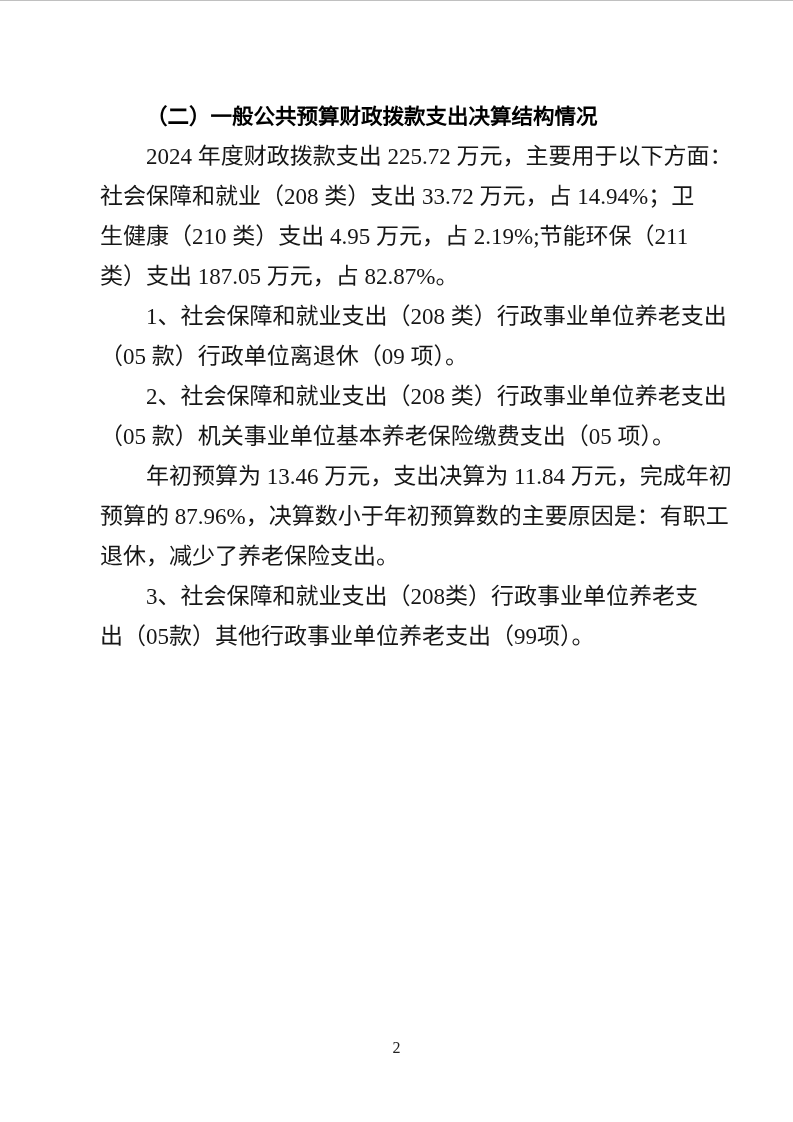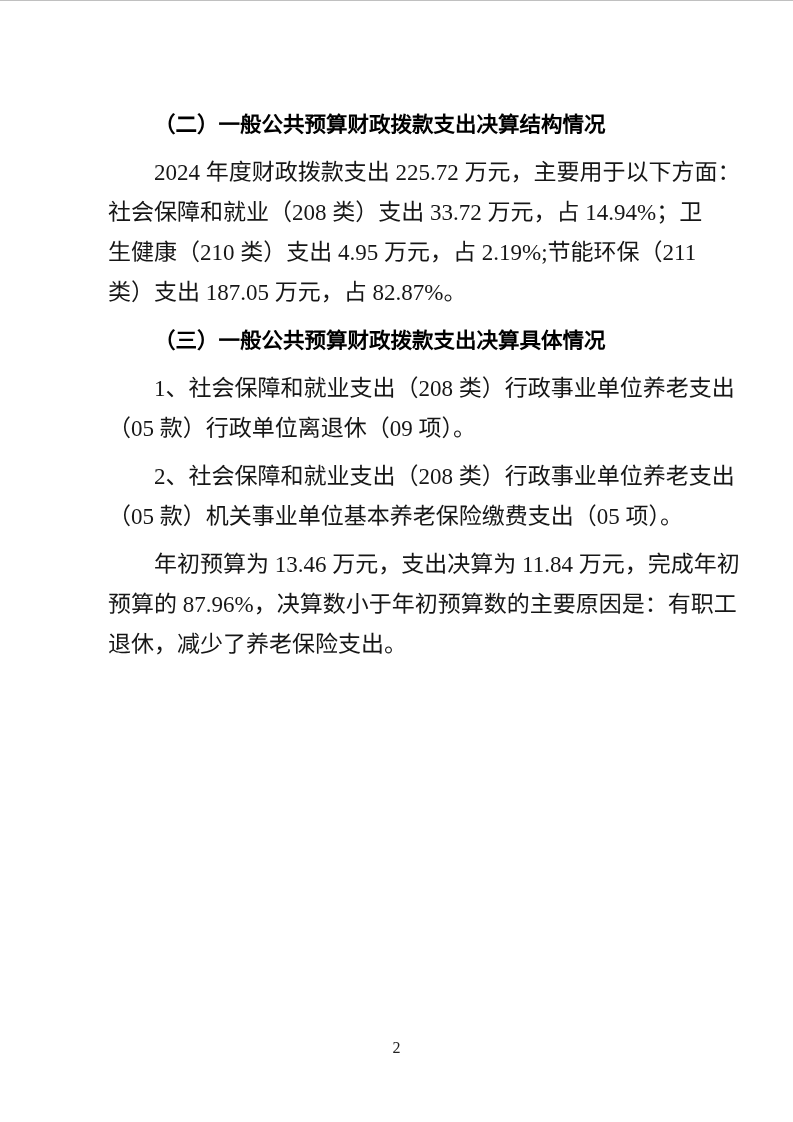--- a/index.html
+++ b/index.html
@@ -19,21 +19,21 @@
     font-family: "Liberation Serif", "DejaVu Serif", serif;
     color: #000000;
   }
   .content {
     position: absolute;
     left: 100px;
     top: 96px;
     width: 648px;
   }
   .para {
-    margin: 8px;
+    margin: 0;
     padding: 0;
     font-size: 23px;
     line-height: 40px;
     white-space: pre;          
     text-indent: 46px;         
     color: #161616;
     letter-spacing: 0;
   }
   .heading {
     font-size: 21.5px;
@@ -55,24 +55,25 @@
 </head>
 <body>
 
 <div class="page">
   <div class="content">
     <p class="para heading">（二）一般公共预算财政拨款支出决算结构情况</p>
     <p class="para">2024 年度财政拨款支出 225.72 万元，主要用于以下方面：
 社会保障和就业（208 类）支出 33.72 万元，占 14.94%；卫
 生健康（210 类）支出 4.95 万元，占 2.19%;节能环保（211
 类）支出 187.05 万元，占 82.87%。</p>
-    <p class="para heading">（三）一般公共预算财政拨款支出决算具体情况</p>
     <p class="para">1、社会保障和就业支出（208 类）行政事业单位养老支出
 （05 款）行政单位离退休（09 项）。</p>
     <p class="para">2、社会保障和就业支出（208 类）行政事业单位养老支出
 （05 款）机关事业单位基本养老保险缴费支出（05 项）。</p>
     <p class="para">年初预算为 13.46 万元，支出决算为 11.84 万元，完成年初
 预算的 87.96%，决算数小于年初预算数的主要原因是：有职工
 退休，减少了养老保险支出。</p>
+    <p class="para">3、社会保障和就业支出（208类）行政事业单位养老支
+出（05款）其他行政事业单位养老支出（99项）。</p>
   </div>
 
   <div class="footer">2</div>
 </div>
 
 </body></html>

